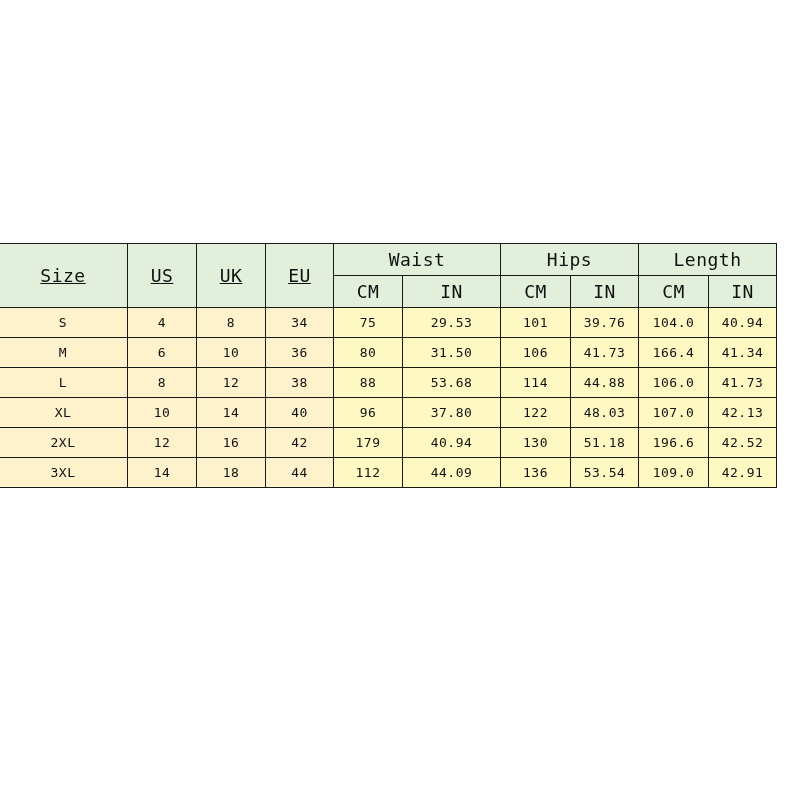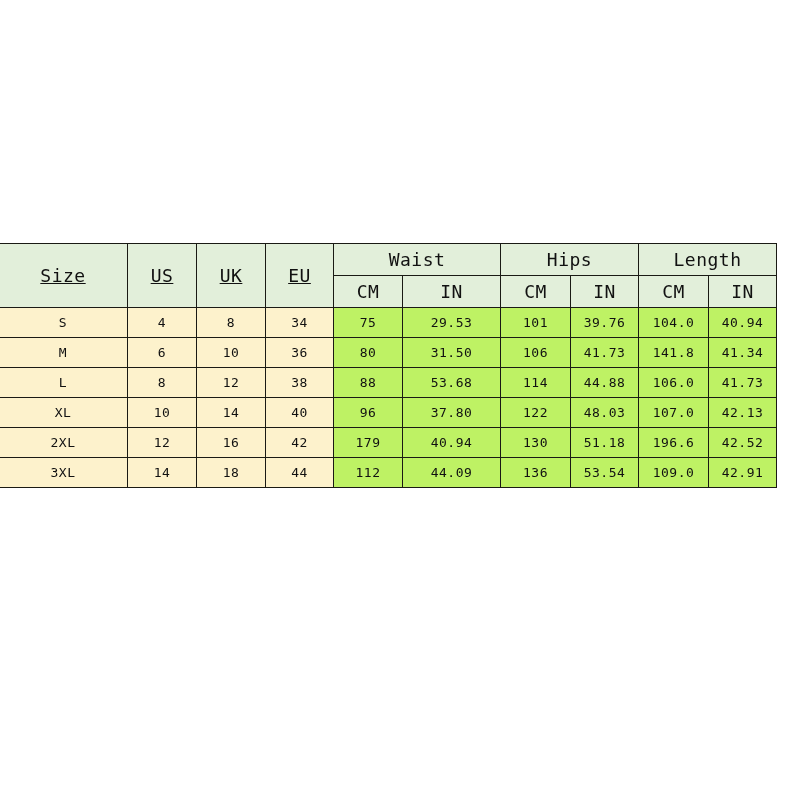--- a/index.html
+++ b/index.html
@@ -59,21 +59,21 @@
   th.h-group { height: 31px; }
   th.h-unit  { height: 31px; font-size: 12.5px; }
 
   
   table.size-chart tbody td {
     height: 29px;
     font-size: 13px;
   }
 
   td.c-size { background: #fdf2cc; }
-  td.c-meas { background: #bef264; }
+  td.c-meas { background: #fef9c3; }
 
   
   col.col-size   { width: 129px; }
   col.col-us     { width: 69px; }
   col.col-uk     { width: 69px; }
   col.col-eu     { width: 68px; }
   col.col-wcm    { width: 69px; }
   col.col-win    { width: 98px; }
   col.col-hcm    { width: 70px; }
   col.col-hin    { width: 68px; }
@@ -135,21 +135,21 @@
         </tr>
         <tr>
           <td class="c-size">M</td>
           <td class="c-size">6</td>
           <td class="c-size">10</td>
           <td class="c-size">36</td>
           <td class="c-meas">80</td>
           <td class="c-meas">31.50</td>
           <td class="c-meas">106</td>
           <td class="c-meas">41.73</td>
-          <td class="c-meas">141.8</td>
+          <td class="c-meas">166.4</td>
           <td class="c-meas">41.34</td>
         </tr>
         <tr>
           <td class="c-size">L</td>
           <td class="c-size">8</td>
           <td class="c-size">12</td>
           <td class="c-size">38</td>
           <td class="c-meas">88</td>
           <td class="c-meas">53.68</td>
           <td class="c-meas">114</td>

